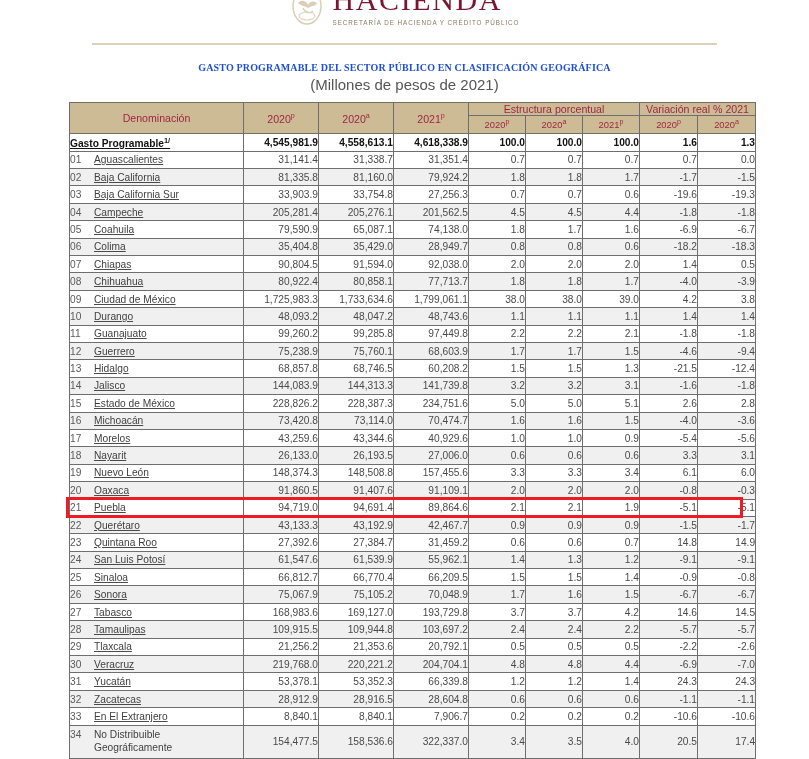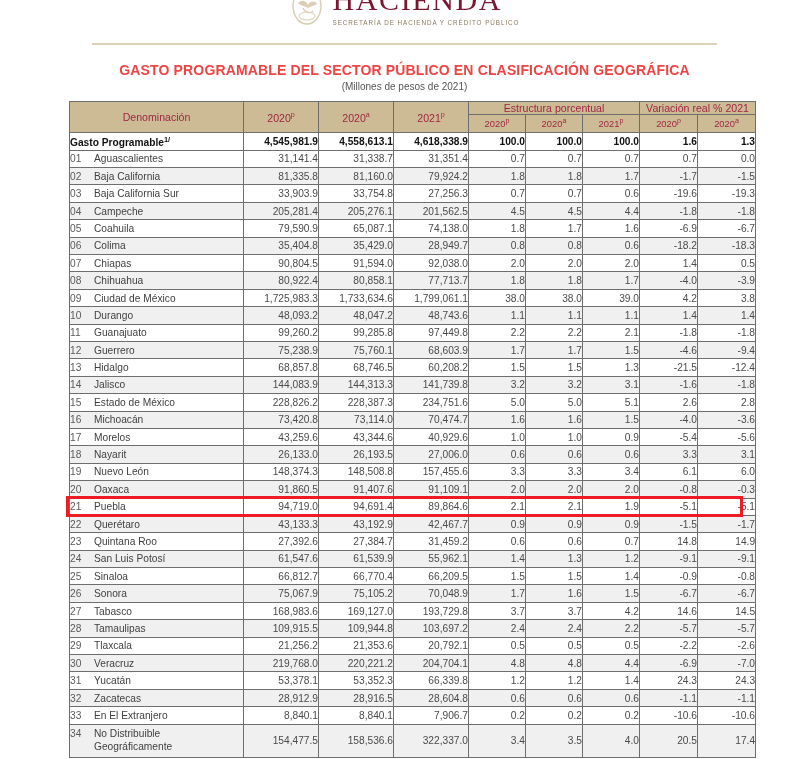--- a/index.html
+++ b/index.html
@@ -58,27 +58,28 @@
     position: absolute;
     left: 92px; right: 92px;
     top: 43px;
     height: 2px;
     background: #ddd0b8;
   }
 
   
   .titles { margin-top: 14px; text-align: center; }
   .tbl-title {
-    font-size: 14px;
+    font-size: 10px;
     font-weight: bold;
-    color: #ef4444;
+    color: #1d4ed8;
     letter-spacing: .15px;
+    font-family: Liberation Serif, serif;
   }
   .tbl-subtitle {
-    font-size: 10px;
+    font-size: 15px;
     color: #555555;
     margin-top: 3px;
   }
 
   
   .table-wrap {
     margin: 9px auto 0 auto;
     width: 671px;
     position: relative;
   }
@@ -115,20 +116,21 @@
   col.c-pct   { width: 57px; }
   col.c-var   { width: 58px; }
 
   tbody tr { height: 17.4px; }
   tbody tr.alt td { background: #f0f0f0; }
   tbody td { background: #ffffff; }
 
   td.name {
     padding: 0 0 0 5px;
     white-space: nowrap;
+    text-decoration: underline;
   }
   td.name .num {
     display: inline-block;
     width: 24px;
     color: #5a5a5a;
   }
   td.name .lbl { color: #3f3f3f; }
   td.val {
     text-align: right;
     padding-right: 5px;

